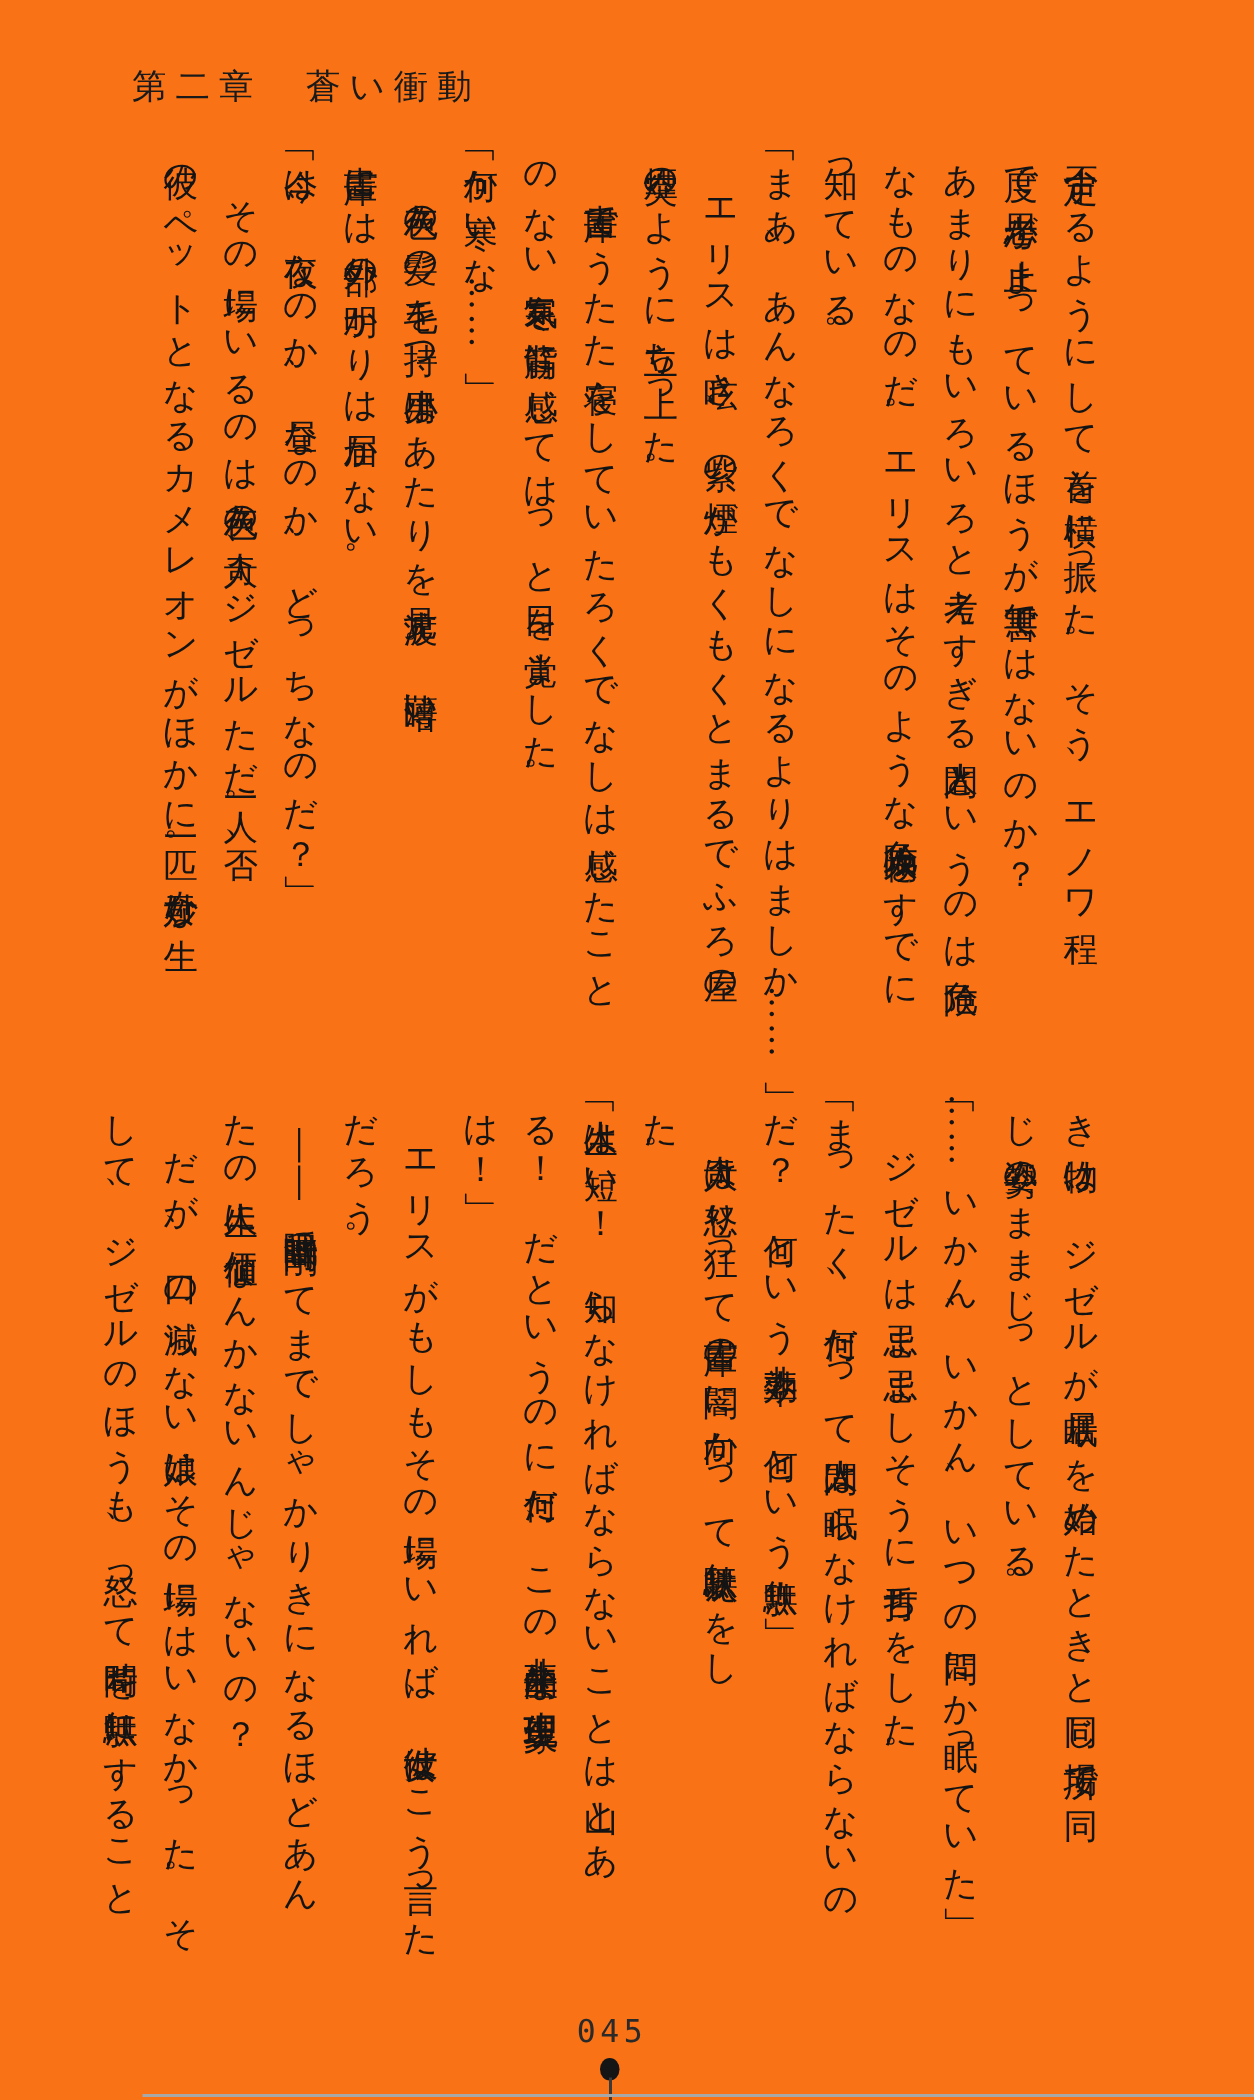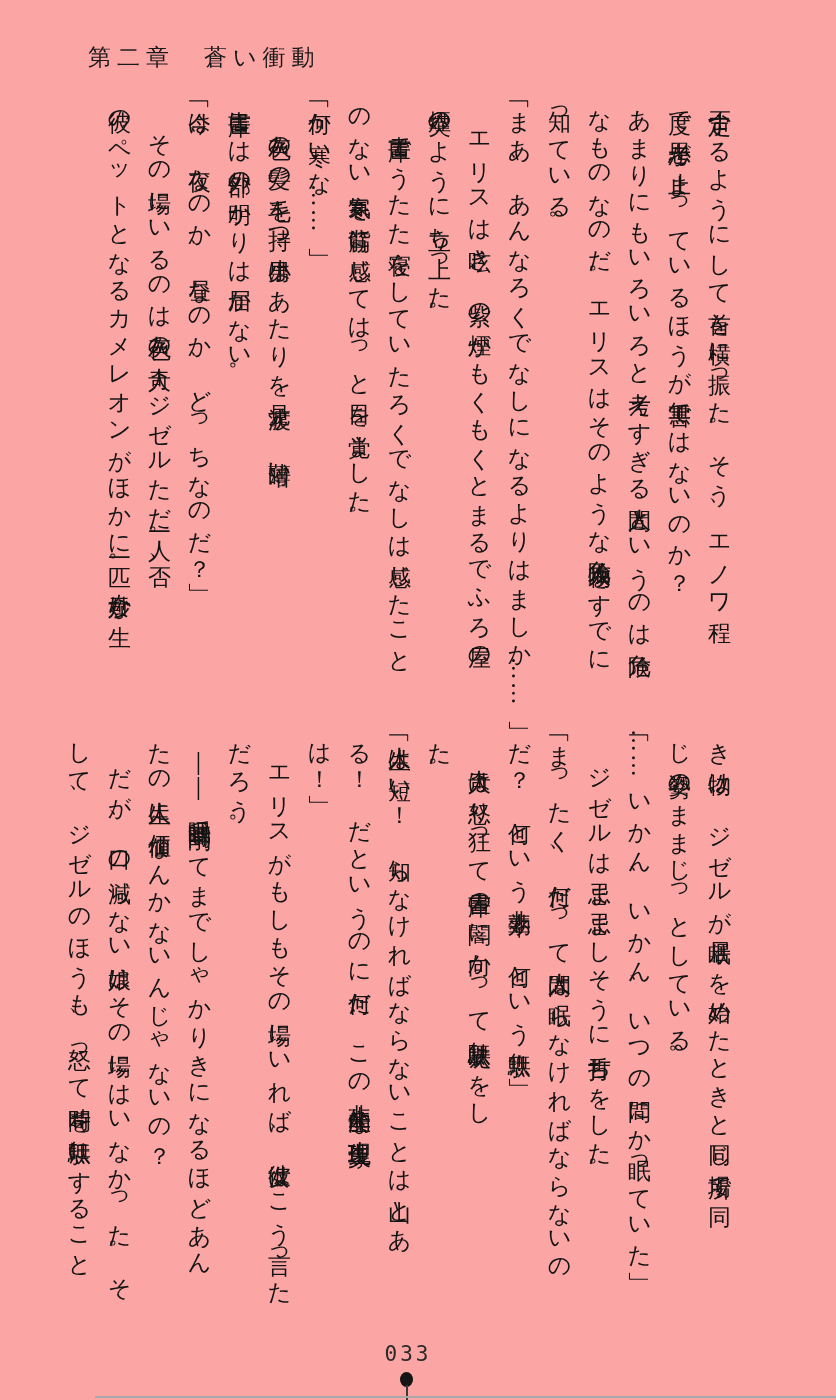--- a/index.html
+++ b/index.html
@@ -5,21 +5,21 @@
   html, body {
     margin: 0;
     padding: 0;
     background: #ffffff;
     font-family: "DejaVu Serif", "Liberation Serif", serif;
   }
   .page {
     position: relative;
     width: 836px;
     height: 1400px;
-    background: #fca5a5;
+    background: #f97316;
     overflow: hidden;
     color: #161616;
   }
   .chapter-header {
     position: absolute;
     left: 88px;
     top: 42px;
     font-size: 23px;
     letter-spacing: 6px;
     color: #1a1a1a;
@@ -126,21 +126,21 @@
     <div class="vline">る！　だというのに何だ、この非生産的な生理現象</div>
     <div class="vline">は！」</div>
     <div class="vline">　エリスがもしもその場にいれば、彼女はこう言った</div>
     <div class="vline">だろう。</div>
     <div class="vline">　――睡眠時間削ってまでしゃかりきになるほどあん</div>
     <div class="vline">たの人生に価値なんかないんじゃないの？</div>
     <div class="vline">　だが、口の減らない娘はその場にはいなかった。そ</div>
     <div class="vline">して、ジゼルのほうも、怒って時間を無駄にすること</div>
   </div>
 
-  <div class="page-number">033</div>
+  <div class="page-number">045</div>
 
   <div class="pin-mark">
     <div class="pin-stem"></div>
   </div>
 
   <div class="bottom-rule"></div>
 
 </div>
 
 </body></html>

